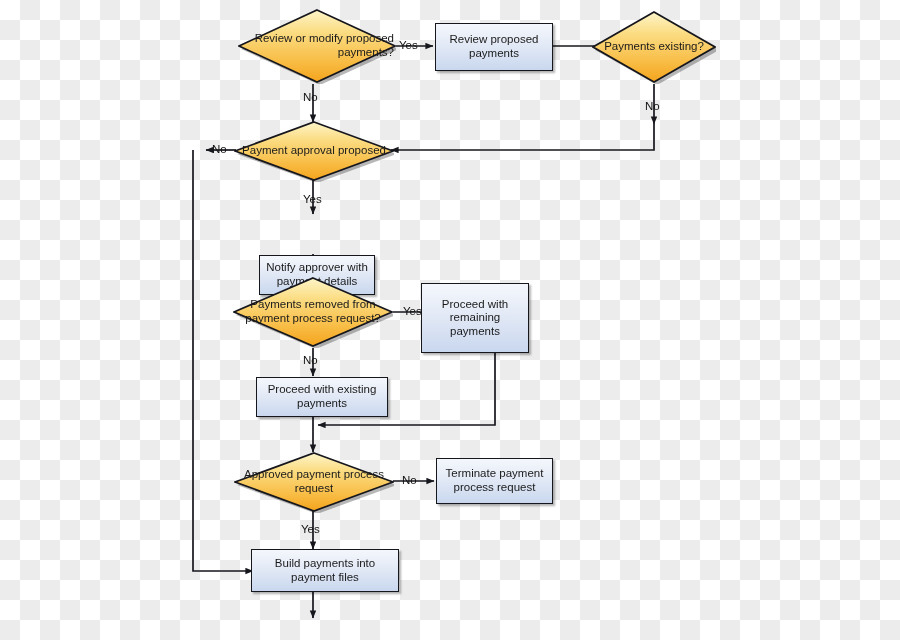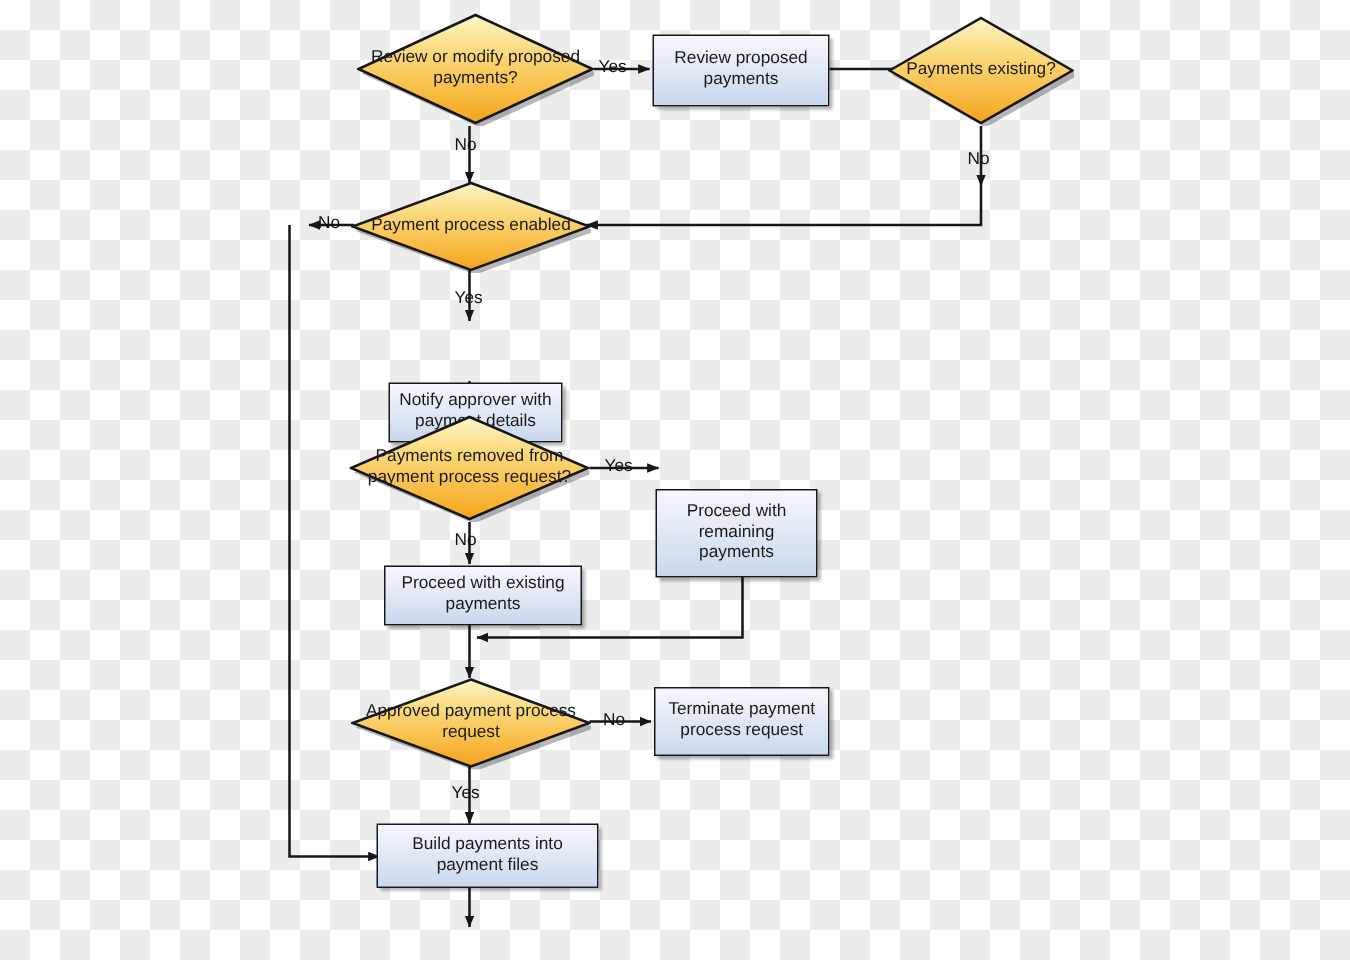--- a/index.html
+++ b/index.html
@@ -118,21 +118,21 @@
       <path d="M313,416 L313,452" marker-end="url(#arw)"></path>
 
       <path d="M393,481 L434,481" marker-end="url(#arw)"></path>
 
       <path d="M313,511 L313,549" marker-end="url(#arw)"></path>
 
       <path d="M313,592 L313,618" marker-end="url(#arw)"></path>
     </g>
   </svg>
 
-  <div class="node dec" style="left:238px; top:8px; width:158px; height:76px;">
+  <div class="node dec" style="left:238px; top:8px; width:158px; height:76px;text-align:right;">
     <svg class="dec-shape" viewBox="0 0 158 76" preserveAspectRatio="none">
       <polygon points="82,5 161,41 82,77 3,41" fill="rgba(0,0,0,0.28)"></polygon>
       <polygon points="79,2 157,38 79,74 1,38" fill="url(#diaGrad)" stroke="#16161d" stroke-width="1.7"></polygon>
     </svg>
     <div class="dec-text">Review or modify proposed payments?</div>
   </div>
 
   <div class="node proc" style="left:435px; top:23px; width:118px; height:48px;">
     <span>Review proposed payments</span>
   </div>
@@ -143,36 +143,36 @@
       <polygon points="62,2 123,37 62,72 1,37" fill="url(#diaGrad)" stroke="#16161d" stroke-width="1.7"></polygon>
     </svg>
     <div class="dec-text">Payments existing?</div>
   </div>
 
   <div class="node dec" style="left:234px; top:120px; width:160px; height:62px;">
     <svg class="dec-shape" viewBox="0 0 160 62" preserveAspectRatio="none">
       <polygon points="83,5 163,34 83,63 3,34" fill="rgba(0,0,0,0.28)"></polygon>
       <polygon points="80,2 159,31 80,60 1,31" fill="url(#diaGrad)" stroke="#16161d" stroke-width="1.7"></polygon>
     </svg>
-    <div class="dec-text">Payment process enabled</div>
+    <div class="dec-text">Payment approval proposed</div>
   </div>
 
   <div class="node proc" style="left:259px; top:215px; width:116px; height:40px;margin-top:40px;">
     <span>Notify approver with payment details</span>
   </div>
 
   <div class="node dec" style="left:233px; top:276px; width:160px; height:72px;">
     <svg class="dec-shape" viewBox="0 0 160 72" preserveAspectRatio="none">
       <polygon points="83,5 163,39 83,73 3,39" fill="rgba(0,0,0,0.28)"></polygon>
       <polygon points="80,2 159,36 80,70 1,36" fill="url(#diaGrad)" stroke="#16161d" stroke-width="1.7"></polygon>
     </svg>
     <div class="dec-text">Payments removed from payment process request?</div>
   </div>
 
-  <div class="node proc" style="left:437px; top:283px; width:108px; height:59px;margin-top:43px;">
+  <div class="node proc" style="left:421px; top:283px; width:108px; height:70px;">
     <span>Proceed with remaining payments</span>
   </div>
 
   <div class="node proc" style="left:256px; top:377px; width:132px; height:40px;">
     <span>Proceed with existing payments</span>
   </div>
 
   <div class="node dec" style="left:234px; top:451px; width:160px; height:62px;">
     <svg class="dec-shape" viewBox="0 0 160 62" preserveAspectRatio="none">
       <polygon points="83,5 163,34 83,63 3,34" fill="rgba(0,0,0,0.28)"></polygon>

